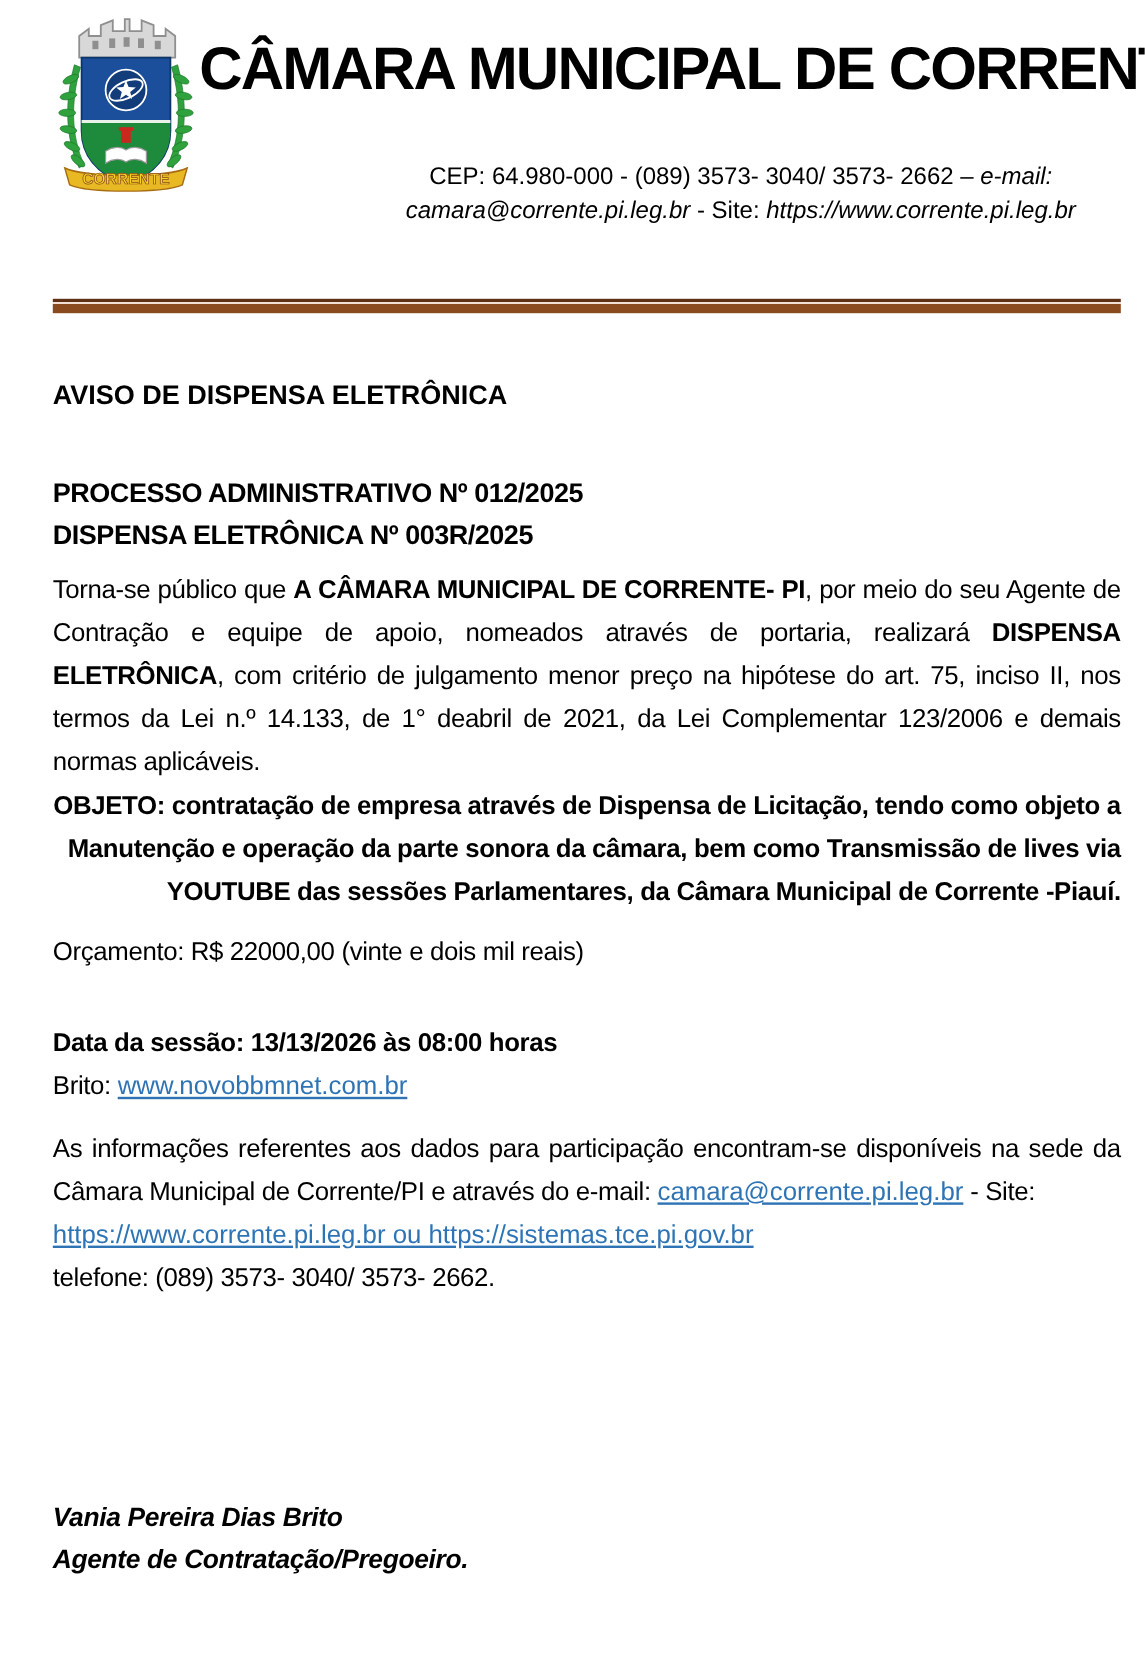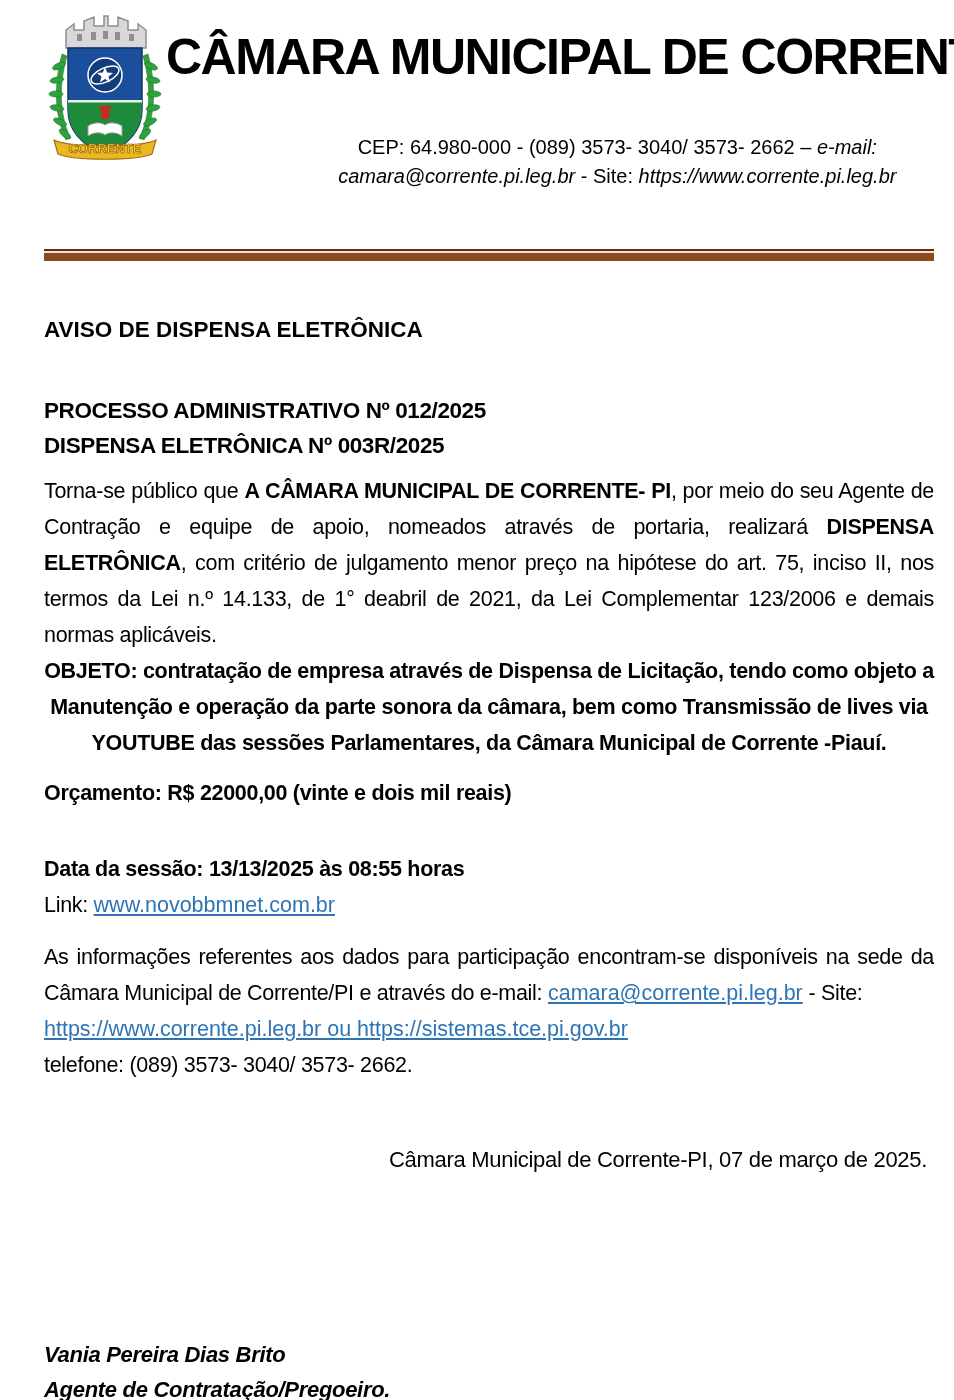--- a/index.html
+++ b/index.html
@@ -37,22 +37,22 @@
     margin-top:56px; 
     font-size:22.5px; font-weight:bold;
   }
   .proc-block {
     margin-top:50px;
     font-size:22.5px; font-weight:bold; line-height:35px;
     letter-spacing:-0.4px;
   }
   .body-text { font-size:21.5px; line-height:36px; letter-spacing:-0.3px; }
   .p1 { margin-top:10px; text-align:justify; }
-  .objeto { font-weight:bold; text-align:center; }
-  .orcamento { margin-top:14px; font-weight:bold; }
+  .objeto { font-weight:bold; text-align:right; }
+  .orcamento { margin-top:14px; font-weight:normal; }
   .sessao { margin-top:40px; font-weight:bold; }
   .link-line { }
   .link {
     color:#2e74b5; text-decoration:underline; cursor:pointer;
     letter-spacing:0;
   }
   .info { margin-top:16px; text-align:justify; }
   .dateline { margin-top:64px; padding-left:345px; font-size:22px; letter-spacing:-0.3px; }
   .footer { margin-top:164px; font-size:22px; line-height:35px; letter-spacing:-0.3px; }
   .footer .l1 { font-style:italic; }
@@ -135,25 +135,24 @@
     <div>PROCESSO ADMINISTRATIVO Nº 012/2025</div>
     <div>DISPENSA ELETRÔNICA Nº 003R/2025</div>
   </div>
 
   <p class="body-text p1"><span>Torna-se público que </span><b>A CÂMARA MUNICIPAL DE CORRENTE- PI</b><span>, por meio do seu Agente de Contração e equipe de apoio, nomeados através de portaria, realizará </span><b>DISPENSA ELETRÔNICA</b><span>, com critério de julgamento menor preço na hipótese do art. 75, inciso II, nos termos da Lei n.º 14.133, de 1° deabril de 2021, da Lei Complementar 123/2006 e demais normas aplicáveis.</span></p>
 
   <p class="body-text objeto">OBJETO: contratação de empresa através de Dispensa de Licitação, tendo como objeto a Manutenção e operação da parte sonora da câmara, bem como Transmissão de lives via YOUTUBE das sessões Parlamentares, da Câmara Municipal de Corrente -Piauí.</p>
 
   <p class="body-text orcamento">Orçamento: R$ 22000,00 (vinte e dois mil reais)</p>
 
-  <p class="body-text sessao">Data da sessão: 13/13/2025 às 08:55 horas</p>
-  <p class="body-text link-line"><span>Link: </span><span class="link">www.novobbmnet.com.br</span></p>
+  <p class="body-text sessao">Data da sessão: 13/13/2026 às 08:00 horas</p>
+  <p class="body-text link-line"><span>Brito: </span><span class="link">www.novobbmnet.com.br</span></p>
 
   <p class="body-text info"><span>As informações referentes aos dados para participação encontram-se disponíveis na sede da Câmara Municipal de Corrente/PI e através do e-mail: </span><span class="link">camara@corrente.pi.leg.br</span><span> - Site:</span><br><span class="link">https://www.corrente.pi.leg.br ou https://sistemas.tce.pi.gov.br</span><br><span>telefone: (089) 3573- 3040/ 3573- 2662.</span></p>
 
-  <div class="dateline">Câmara Municipal de Corrente-PI, 07 de março de 2025.</div>
 
   <div class="footer">
     <div class="l2">Vania Pereira Dias Brito</div>
     <div class="l3">Agente de Contratação/Pregoeiro.</div>
   </div>
 
 </div>
 
 </body></html>

